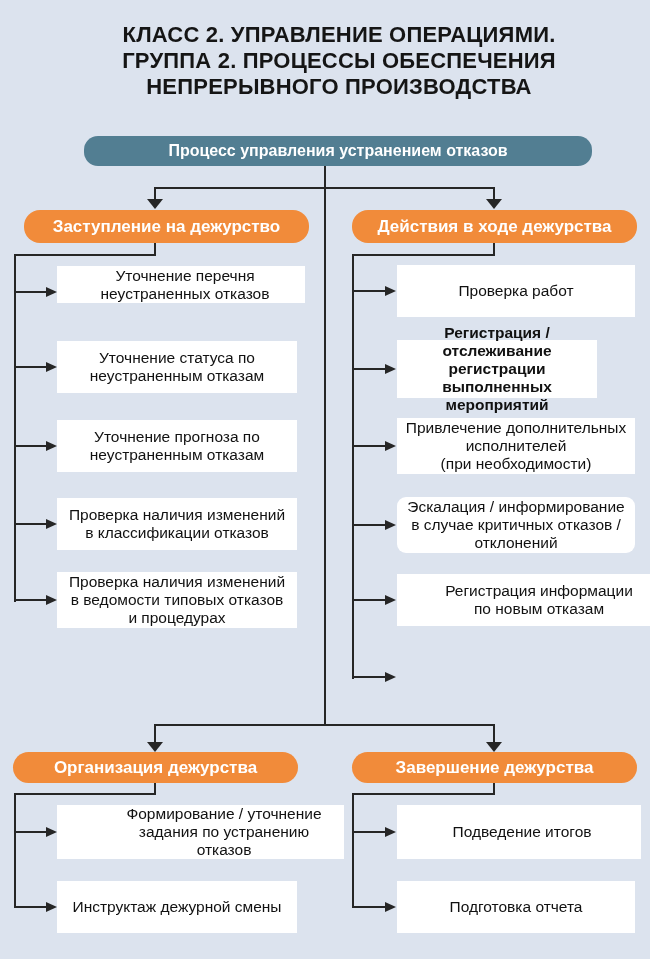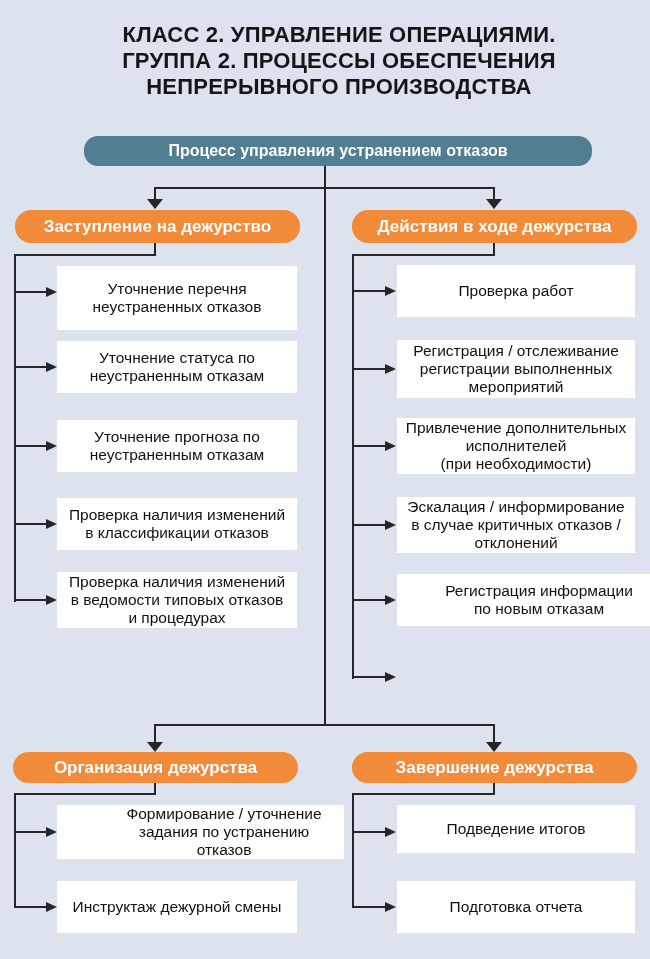--- a/index.html
+++ b/index.html
@@ -72,40 +72,40 @@
   <div class="vl" style="left:154px;top:187px;height:13px;"></div>
   <div class="arr-d" style="left:147px;top:199px;"></div>
   <div class="vl" style="left:493px;top:187px;height:13px;"></div>
   <div class="arr-d" style="left:486px;top:199px;"></div>
   <div class="hl" style="left:154px;top:724px;width:341px;"></div>
   <div class="vl" style="left:154px;top:724px;height:19px;"></div>
   <div class="arr-d" style="left:147px;top:742px;"></div>
   <div class="vl" style="left:493px;top:724px;height:19px;"></div>
   <div class="arr-d" style="left:486px;top:742px;"></div>
 
-  <div class="hdr" style="left:15px;top:210px;">Заступление на дежурство</div>
+  <div class="hdr" style="left:24px;top:210px;">Заступление на дежурство</div>
   <div class="hdr" style="left:352px;top:210px;">Действия в ходе дежурства</div>
   <div class="hdr" style="left:13px;top:752px;height:31px;">Организация дежурства</div>
   <div class="hdr" style="left:352px;top:752px;height:31px;">Завершение дежурства</div>
 
   <div class="vl" style="left:154px;top:243px;height:13px;"></div>
   <div class="hl" style="left:14px;top:254px;width:142px;"></div>
   <div class="vl" style="left:14px;top:254px;height:348px;"></div>
   <div class="hl" style="left:14px;top:291px;width:33px;"></div>
   <div class="arr-r" style="left:46px;top:287px;"></div>
   <div class="hl" style="left:14px;top:366px;width:33px;"></div>
   <div class="arr-r" style="left:46px;top:362px;"></div>
   <div class="hl" style="left:14px;top:445px;width:33px;"></div>
   <div class="arr-r" style="left:46px;top:441px;"></div>
   <div class="hl" style="left:14px;top:523px;width:33px;"></div>
   <div class="arr-r" style="left:46px;top:519px;"></div>
   <div class="hl" style="left:14px;top:599px;width:33px;"></div>
   <div class="arr-r" style="left:46px;top:595px;"></div>
 
-  <div class="box" style="left:57px;top:266px;width:240px;height:64px;">Уточнение перечня
+  <div class="box" style="left:57px;top:266px;width:240px;height:37px;padding-left:8px;">Уточнение перечня
 неустраненных отказов</div>
   <div class="box" style="left:57px;top:341px;width:240px;height:52px;">Уточнение статуса по
 неустраненным отказам</div>
   <div class="box" style="left:57px;top:420px;width:240px;height:52px;">Уточнение прогноза по
 неустраненным отказам</div>
   <div class="box" style="left:57px;top:498px;width:240px;height:52px;">Проверка наличия изменений
 в классификации отказов</div>
   <div class="box" style="left:57px;top:572px;width:240px;height:56px;">Проверка наличия изменений
 в ведомости типовых отказов
 и процедурах</div>
@@ -120,27 +120,27 @@
   <div class="hl" style="left:352px;top:445px;width:34px;"></div>
   <div class="arr-r" style="left:385px;top:441px;"></div>
   <div class="hl" style="left:352px;top:524px;width:34px;"></div>
   <div class="arr-r" style="left:385px;top:520px;"></div>
   <div class="hl" style="left:352px;top:599px;width:34px;"></div>
   <div class="arr-r" style="left:385px;top:595px;"></div>
   <div class="hl" style="left:352px;top:676px;width:34px;"></div>
   <div class="arr-r" style="left:385px;top:672px;"></div>
 
   <div class="box" style="left:397px;top:265px;width:238px;height:52px;">Проверка работ</div>
-  <div class="box" style="left:397px;top:340px;width:238px;height:58px;">Регистрация / отслеживание
+  <div class="box" style="left:397px;top:340px;width:200px;height:58px;font-weight:bold;">Регистрация / отслеживание
 регистрации выполненных
 мероприятий</div>
   <div class="box" style="left:397px;top:418px;width:238px;height:56px;">Привлечение дополнительных
 исполнителей
 (при необходимости)</div>
-  <div class="box" style="left:397px;top:497px;width:238px;height:56px;">Эскалация / информирование
+  <div class="box" style="left:397px;top:497px;width:238px;height:56px;border-radius:9px;">Эскалация / информирование
 в случае критичных отказов /
 отклонений</div>
   <div class="box" style="left:397px;top:574px;width:284px;height:52px;">Регистрация информации
 по новым отказам</div>
 
   <div class="vl" style="left:154px;top:783px;height:12px;"></div>
   <div class="hl" style="left:14px;top:793px;width:142px;"></div>
   <div class="vl" style="left:14px;top:793px;height:115px;"></div>
   <div class="hl" style="left:14px;top:831px;width:33px;"></div>
   <div class="arr-r" style="left:46px;top:827px;"></div>
@@ -153,16 +153,16 @@
   <div class="box" style="left:57px;top:881px;width:240px;height:52px;">Инструктаж дежурной смены</div>
 
   <div class="vl" style="left:493px;top:783px;height:12px;"></div>
   <div class="hl" style="left:352px;top:793px;width:143px;"></div>
   <div class="vl" style="left:352px;top:793px;height:115px;"></div>
   <div class="hl" style="left:352px;top:831px;width:34px;"></div>
   <div class="arr-r" style="left:385px;top:827px;"></div>
   <div class="hl" style="left:352px;top:906px;width:34px;"></div>
   <div class="arr-r" style="left:385px;top:902px;"></div>
 
-  <div class="box" style="left:397px;top:805px;width:238px;height:48px;">Подведение итогов</div>
+  <div class="box" style="left:397px;top:805px;width:238px;height:54px;padding-left:6px;">Подведение итогов</div>
   <div class="box" style="left:397px;top:881px;width:238px;height:52px;">Подготовка отчета</div>
 
 </div>
 
 </body></html>

